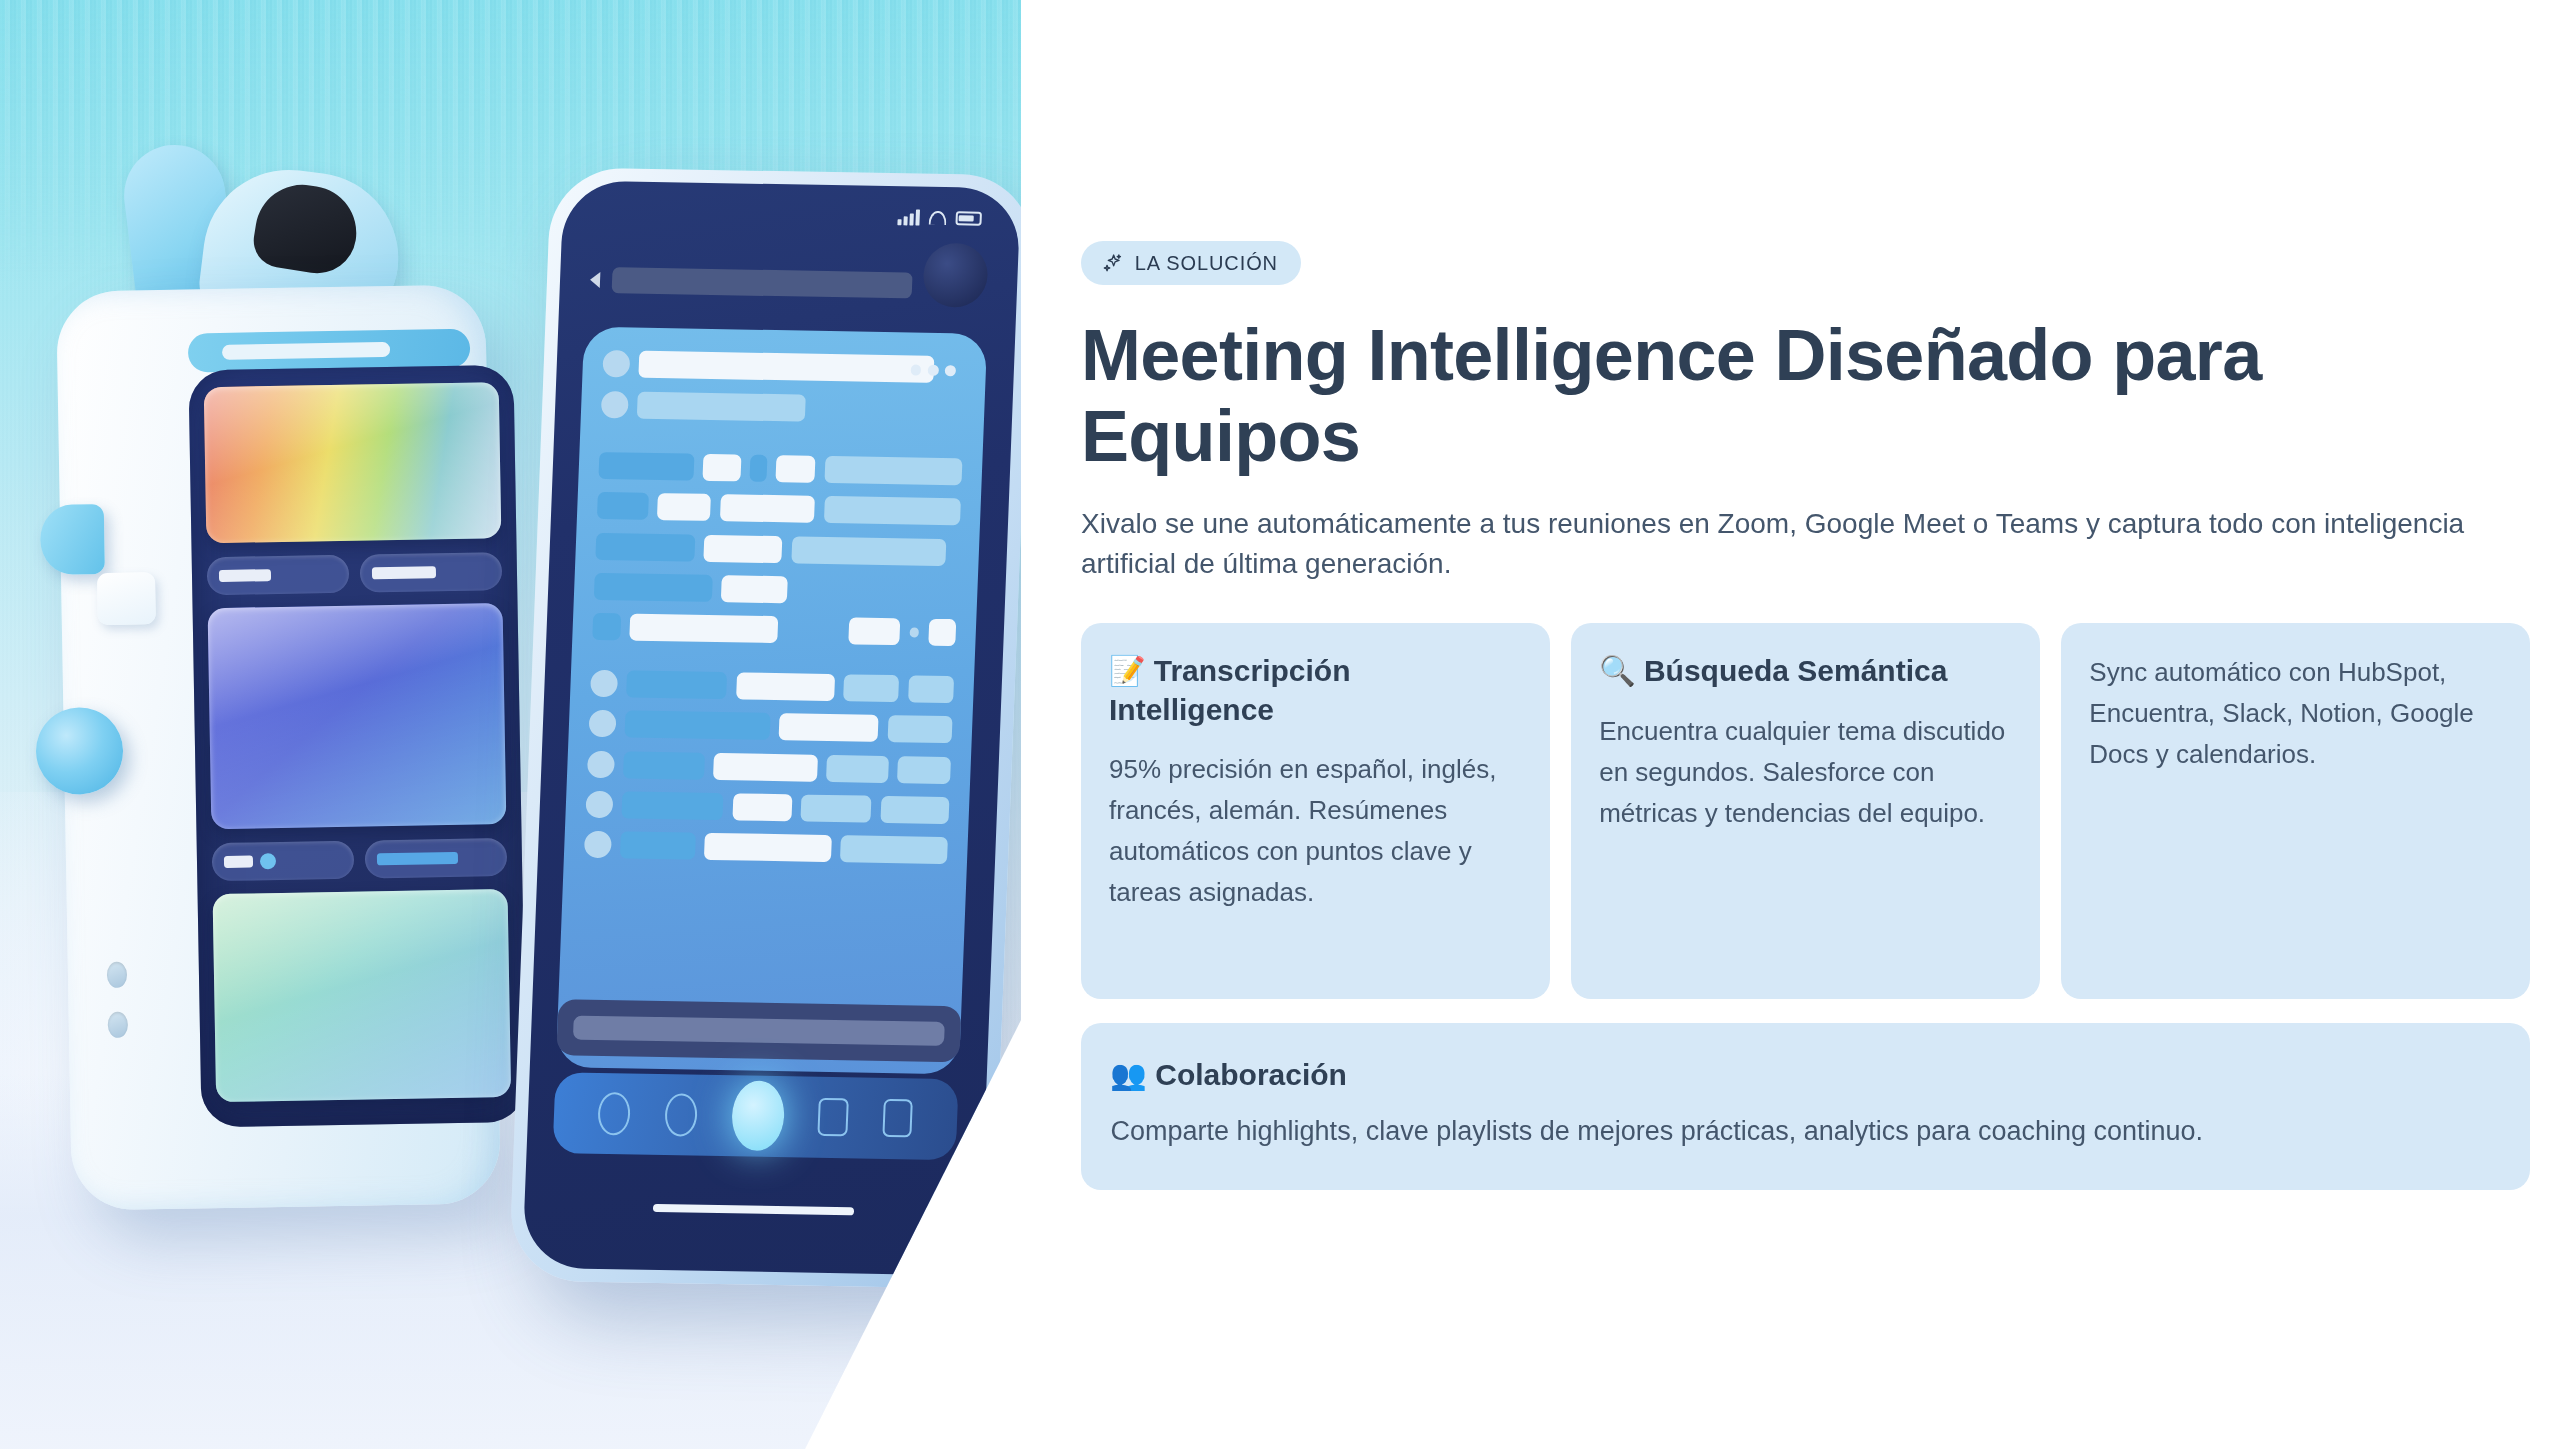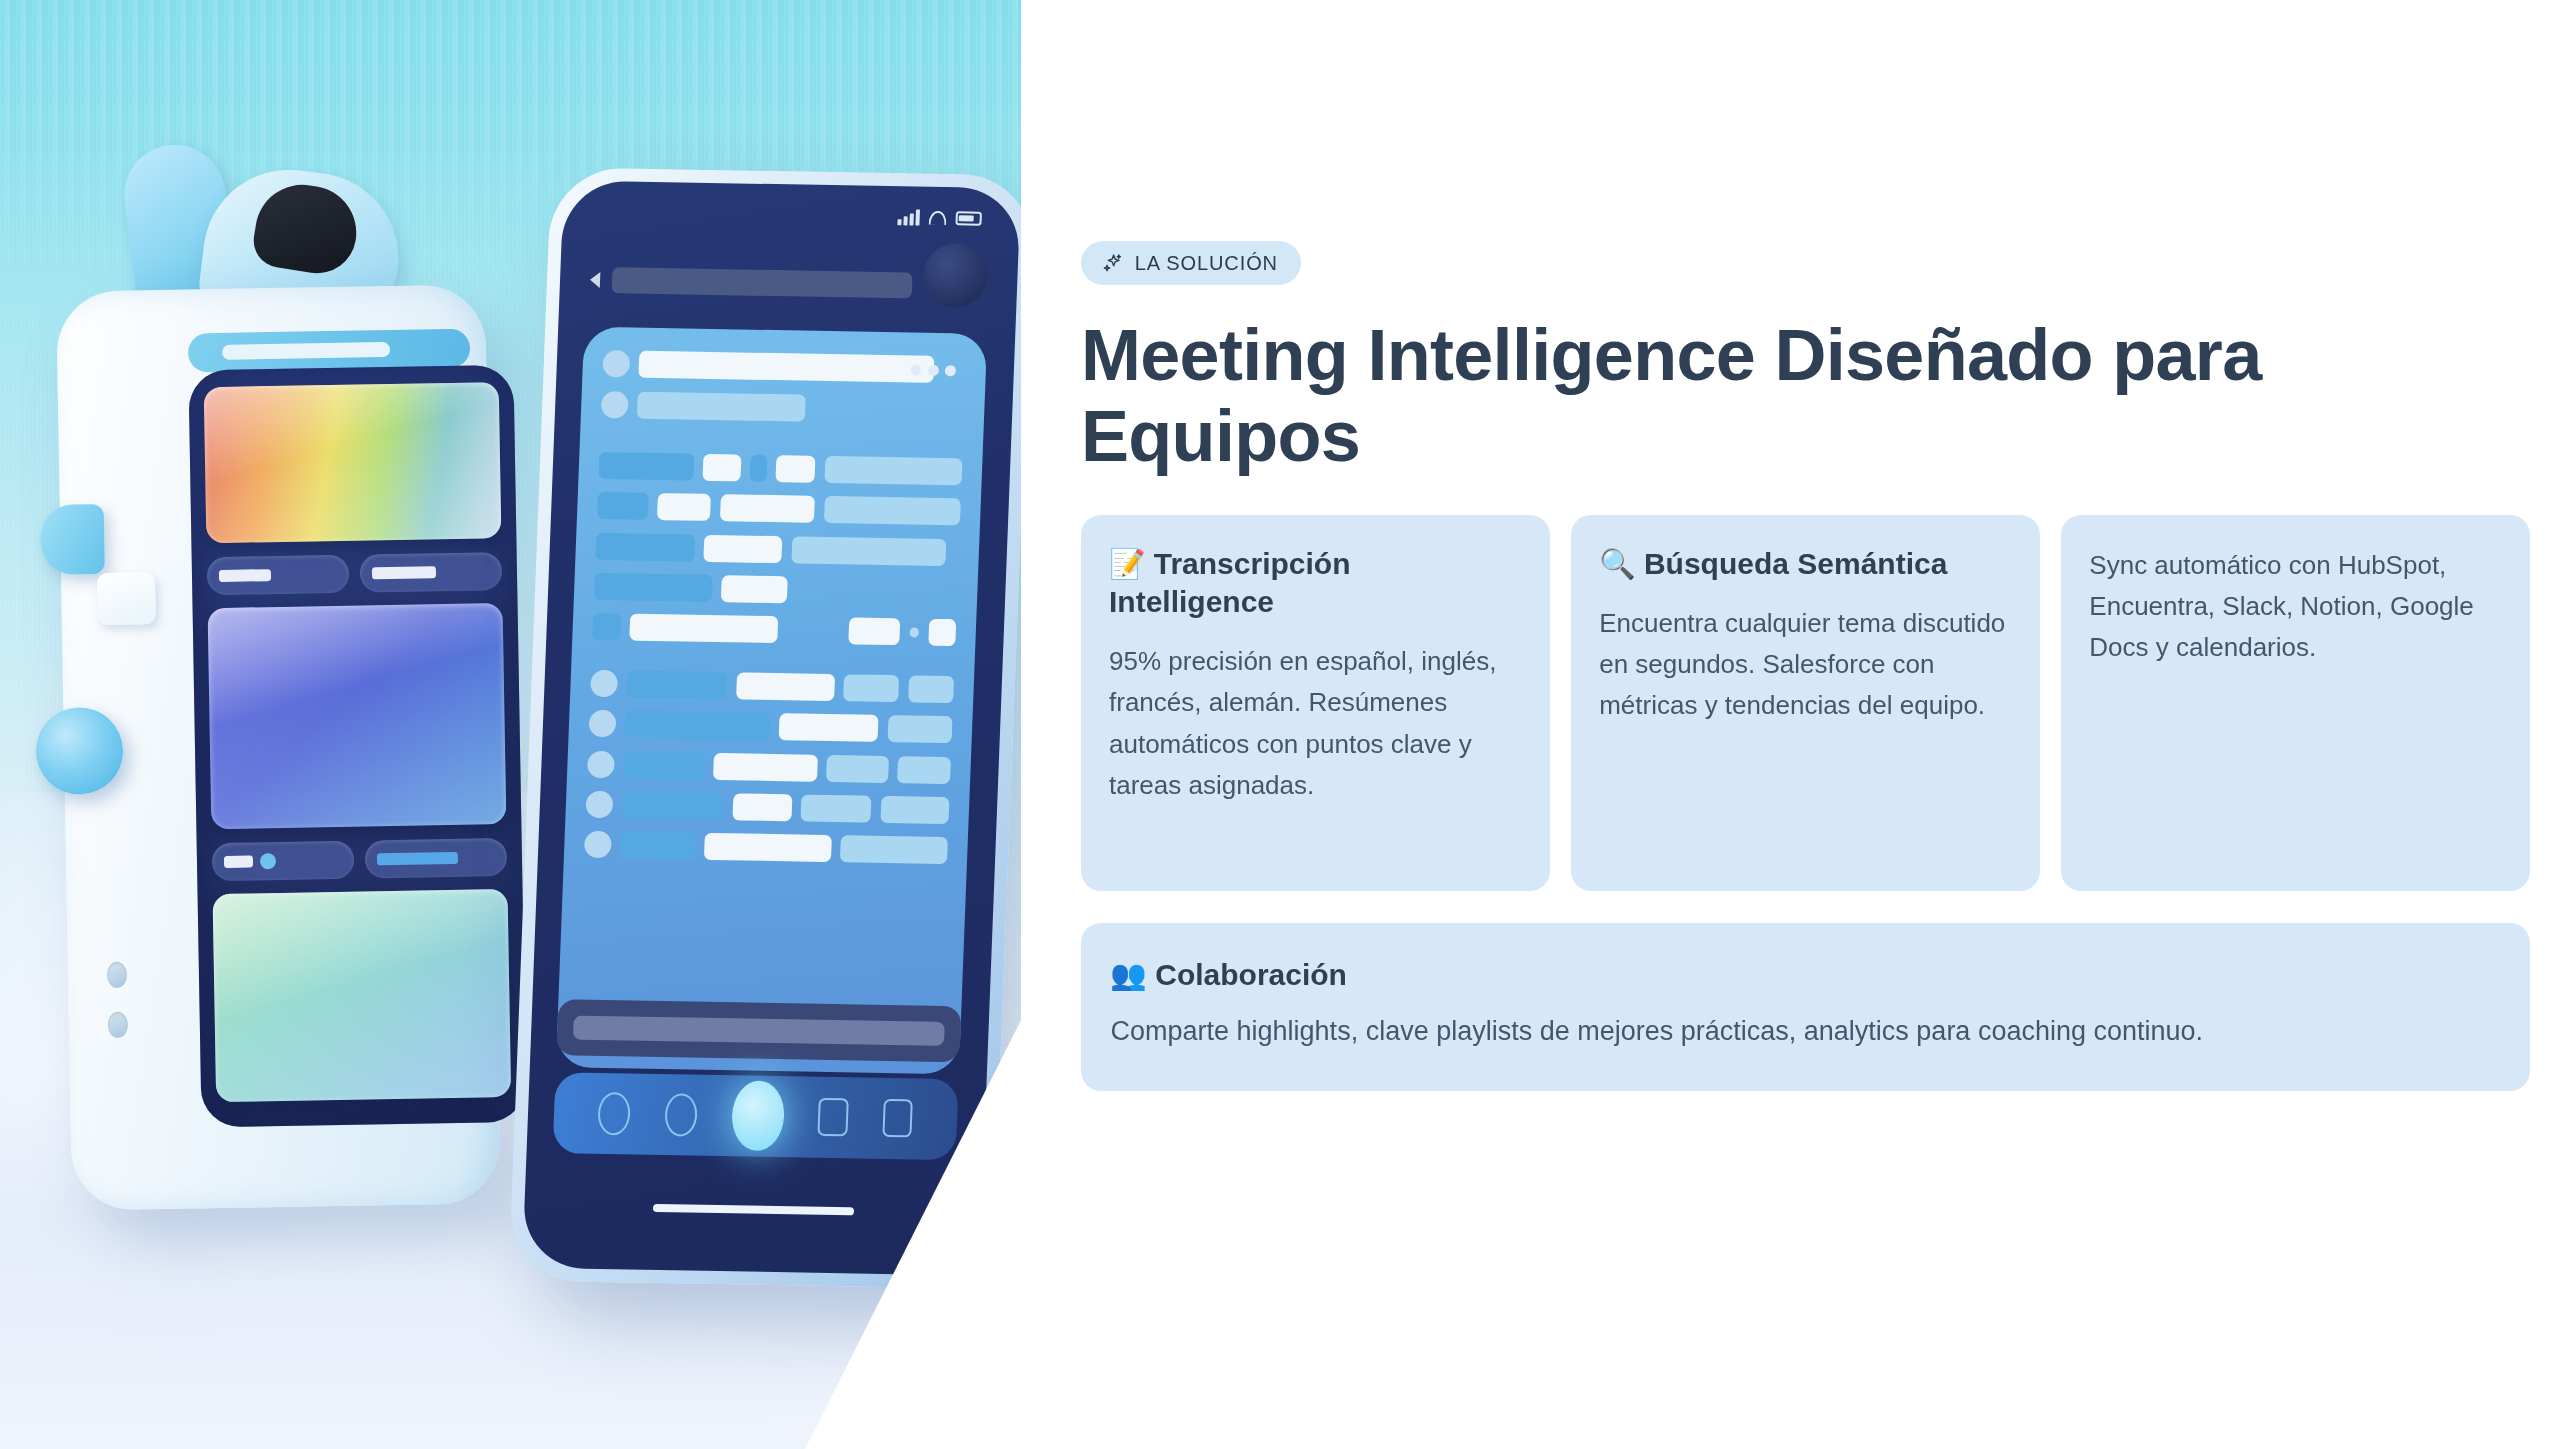--- a/index.html
+++ b/index.html
@@ -213,21 +213,21 @@
     min-height:376px;
   }
   .card h3{
     font-size:30px; line-height:1.28; font-weight:700; color:#2f4055;
     display:block; margin-bottom:20px;
   }
   .card h3 .em{ font-size:29.5px; margin-right:8px; }
   .card p{ font-size:26px; line-height:1.58; color:#44566c; }
 
   .wide-card{
-    margin-top:32px; width:1449px; background:#d6e8f7; border-radius:20px;
+    margin-top:24px; width:1449px; background:#d6e8f7; border-radius:20px;
     padding:35px 29.5px 39px 29.5px;
   }
   .wide-card h3{ font-size:30px; font-weight:700; color:#2f4055; margin-bottom:19px;}
   .wide-card h3 .em{ font-size:29.5px; margin-right:8px;}
   .wide-card p{ font-size:27px; line-height:1.5; color:#44566c;}
 </style>
 </head>
 <body>
 
 <div class="hero-visual">
@@ -393,20 +393,21 @@
     <svg width="23" height="23" viewBox="0 0 24 24" fill="none" stroke="#2b3c52" stroke-width="1.4" stroke-linecap="round" stroke-linejoin="round">
       <path d="M13.2 3.2l1.5 4.1 4.1 1.5-4.1 1.5-1.5 4.1-1.5-4.1L7.6 8.8l4.1-1.5z"></path>
       <path d="M6.3 13.9l.75 2.05 2.05.75-2.05.75-.75 2.05-.75-2.05L3.5 16.7l2.05-.75z"></path>
       <path d="M18.6 3.1l.45 1.25 1.25.45-1.25.45-.45 1.25-.45-1.25-1.25-.45 1.25-.45z"></path>
     </svg>
     <span>LA SOLUCIÓN</span>
   </div>
 
   <h1 class="headline">Meeting Intelligence Diseñado para Equipos</h1>
 
+  <p class="subhead">Xivalo se une automáticamente a tus reuniones en Zoom, Google Meet o Teams y captura todo con inteligencia artificial de última generación.</p>
 
   <div class="cards">
 
     <div class="card">
       <h3>
         <span class="em">📝</span><span>Transcripción Intelligence</span>
       </h3>
       <p>95% precisión en español, inglés, francés, alemán. Resúmenes automáticos con puntos clave y tareas asignadas.</p>
     </div>
 

